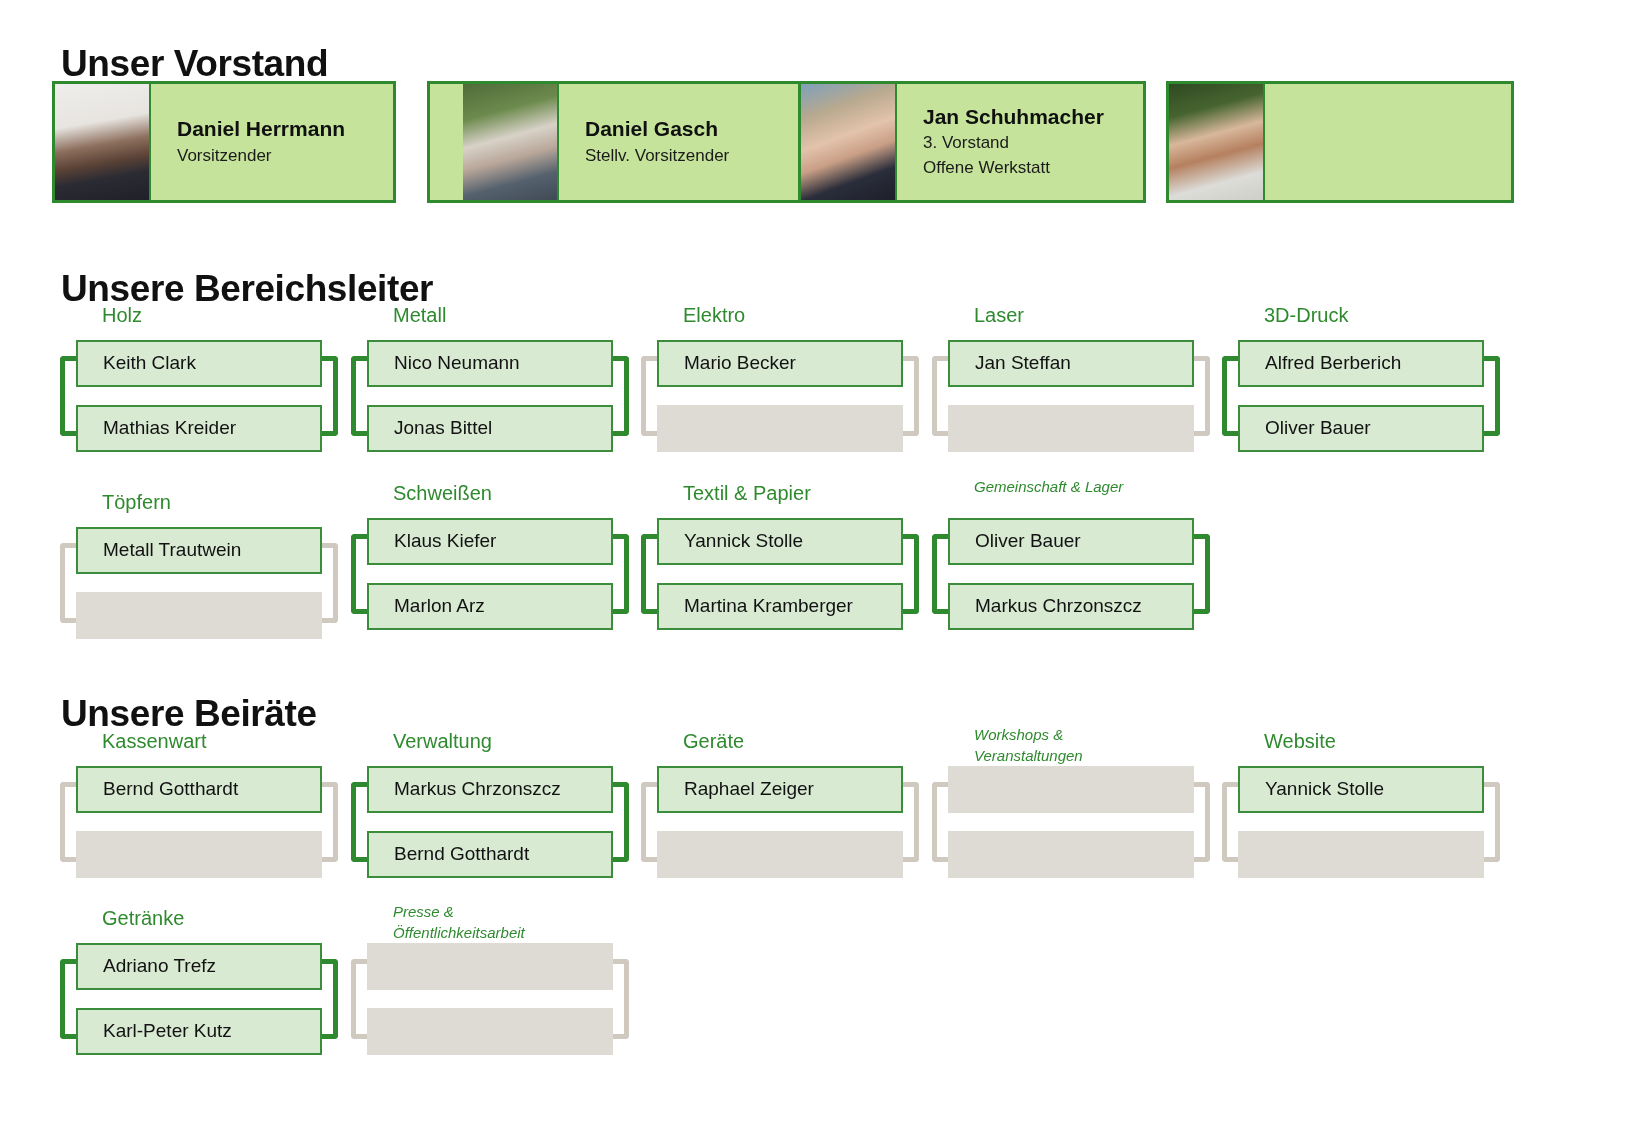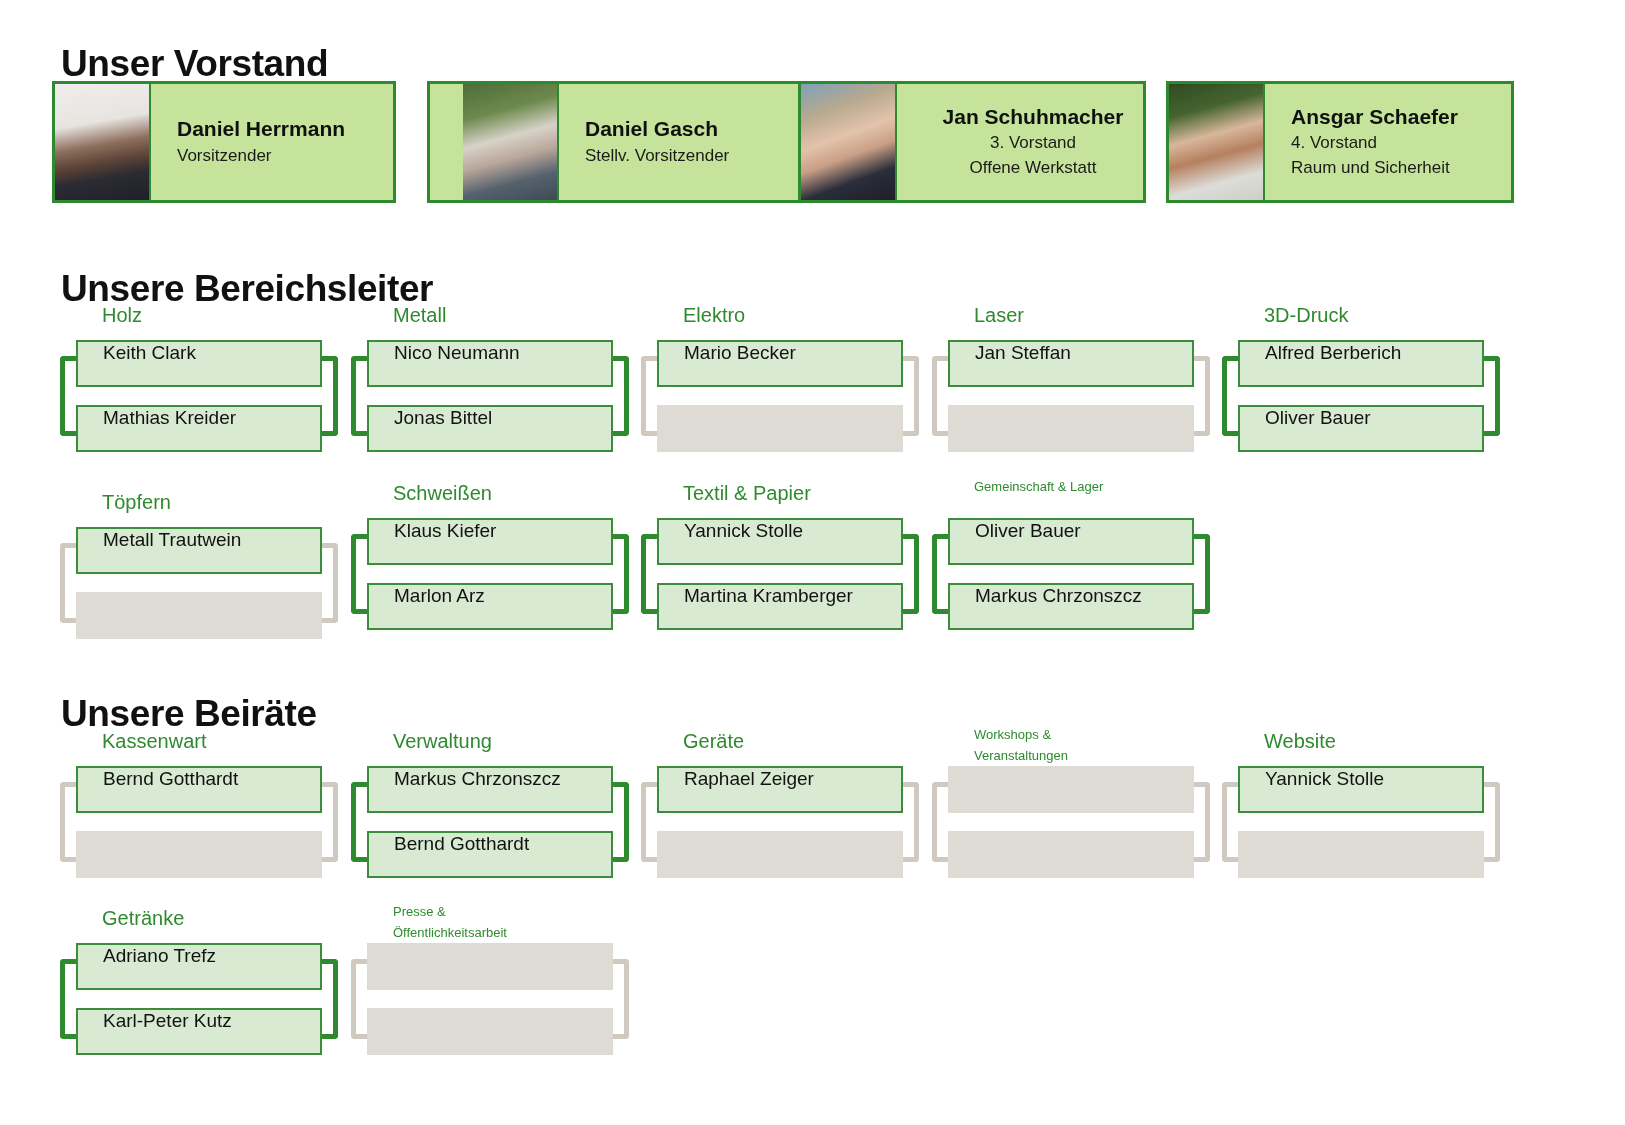--- a/index.html
+++ b/index.html
@@ -83,32 +83,33 @@
     white-space:pre-line;
     font-weight:normal;
   }
   .unit-label.one{
     top:-42px;
     font-size:20px;
     line-height:34px;
   }
   .unit-label.two{
     top:-42px;
-    font-size:13px;
+    font-size:15px;
     line-height:21px;
+    font-style:italic;
   }
 
   .slot{
     position:absolute;
     left:16px;
     width:246px;
     height:47px;
     box-sizing:border-box;
     display:flex;
-    align-items:flex-start;
+    align-items:center;
   }
   .slot.top{top:0;}
   .slot.bottom{top:65px;}
   .slot.filled{
     background:#d9ead3;
     border:2px solid #3b8c3b;
   }
   .slot.empty{
     background:#dedad4;
     border:none;
@@ -161,35 +162,30 @@
           <div class="board-role">Vorsitzender</div>
         </div>
       </div>
       <div class="board-card" style="left: 427px; width: 376px; padding-left: 33px;">
         <div class="board-photo ph2"></div>
         <div class="board-info">
           <div class="board-name">Daniel Gasch</div>
           <div class="board-role">Stellv. Vorsitzender</div>
         </div>
       </div>
-      <div class="board-card" style="left: 798px; width: 348px; text-align: center;">
+      <div class="board-card" style="left: 798px; width: 348px;">
         <div class="board-photo ph3"></div>
         <div class="board-info">
           <div class="board-name">Jan Schuhmacher</div>
           <div class="board-role">3. Vorstand</div>
           <div class="board-role">Offene Werkstatt</div>
         </div>
       </div>
       <div class="board-card" style="left: 1166px; width: 348px;">
         <div class="board-photo ph4"></div>
-        <div class="board-info">
-          <div class="board-name">Ansgar Schaefer</div>
-          <div class="board-role">4. Vorstand</div>
-          <div class="board-role">Raum und Sicherheit</div>
-        </div>
       </div>
     </div>
 
   <h2 class="section-title" id="t-bereich">Unsere Bereichsleiter</h2>
 
   <h2 class="section-title" id="t-beirat">Unsere Beiräte</h2>
 
   <div id="units-layer">
       <div class="unit" style="left: 60px; top: 340px; width: 280px; height: 112px;">
         <div class="unit-label one">Holz</div>

